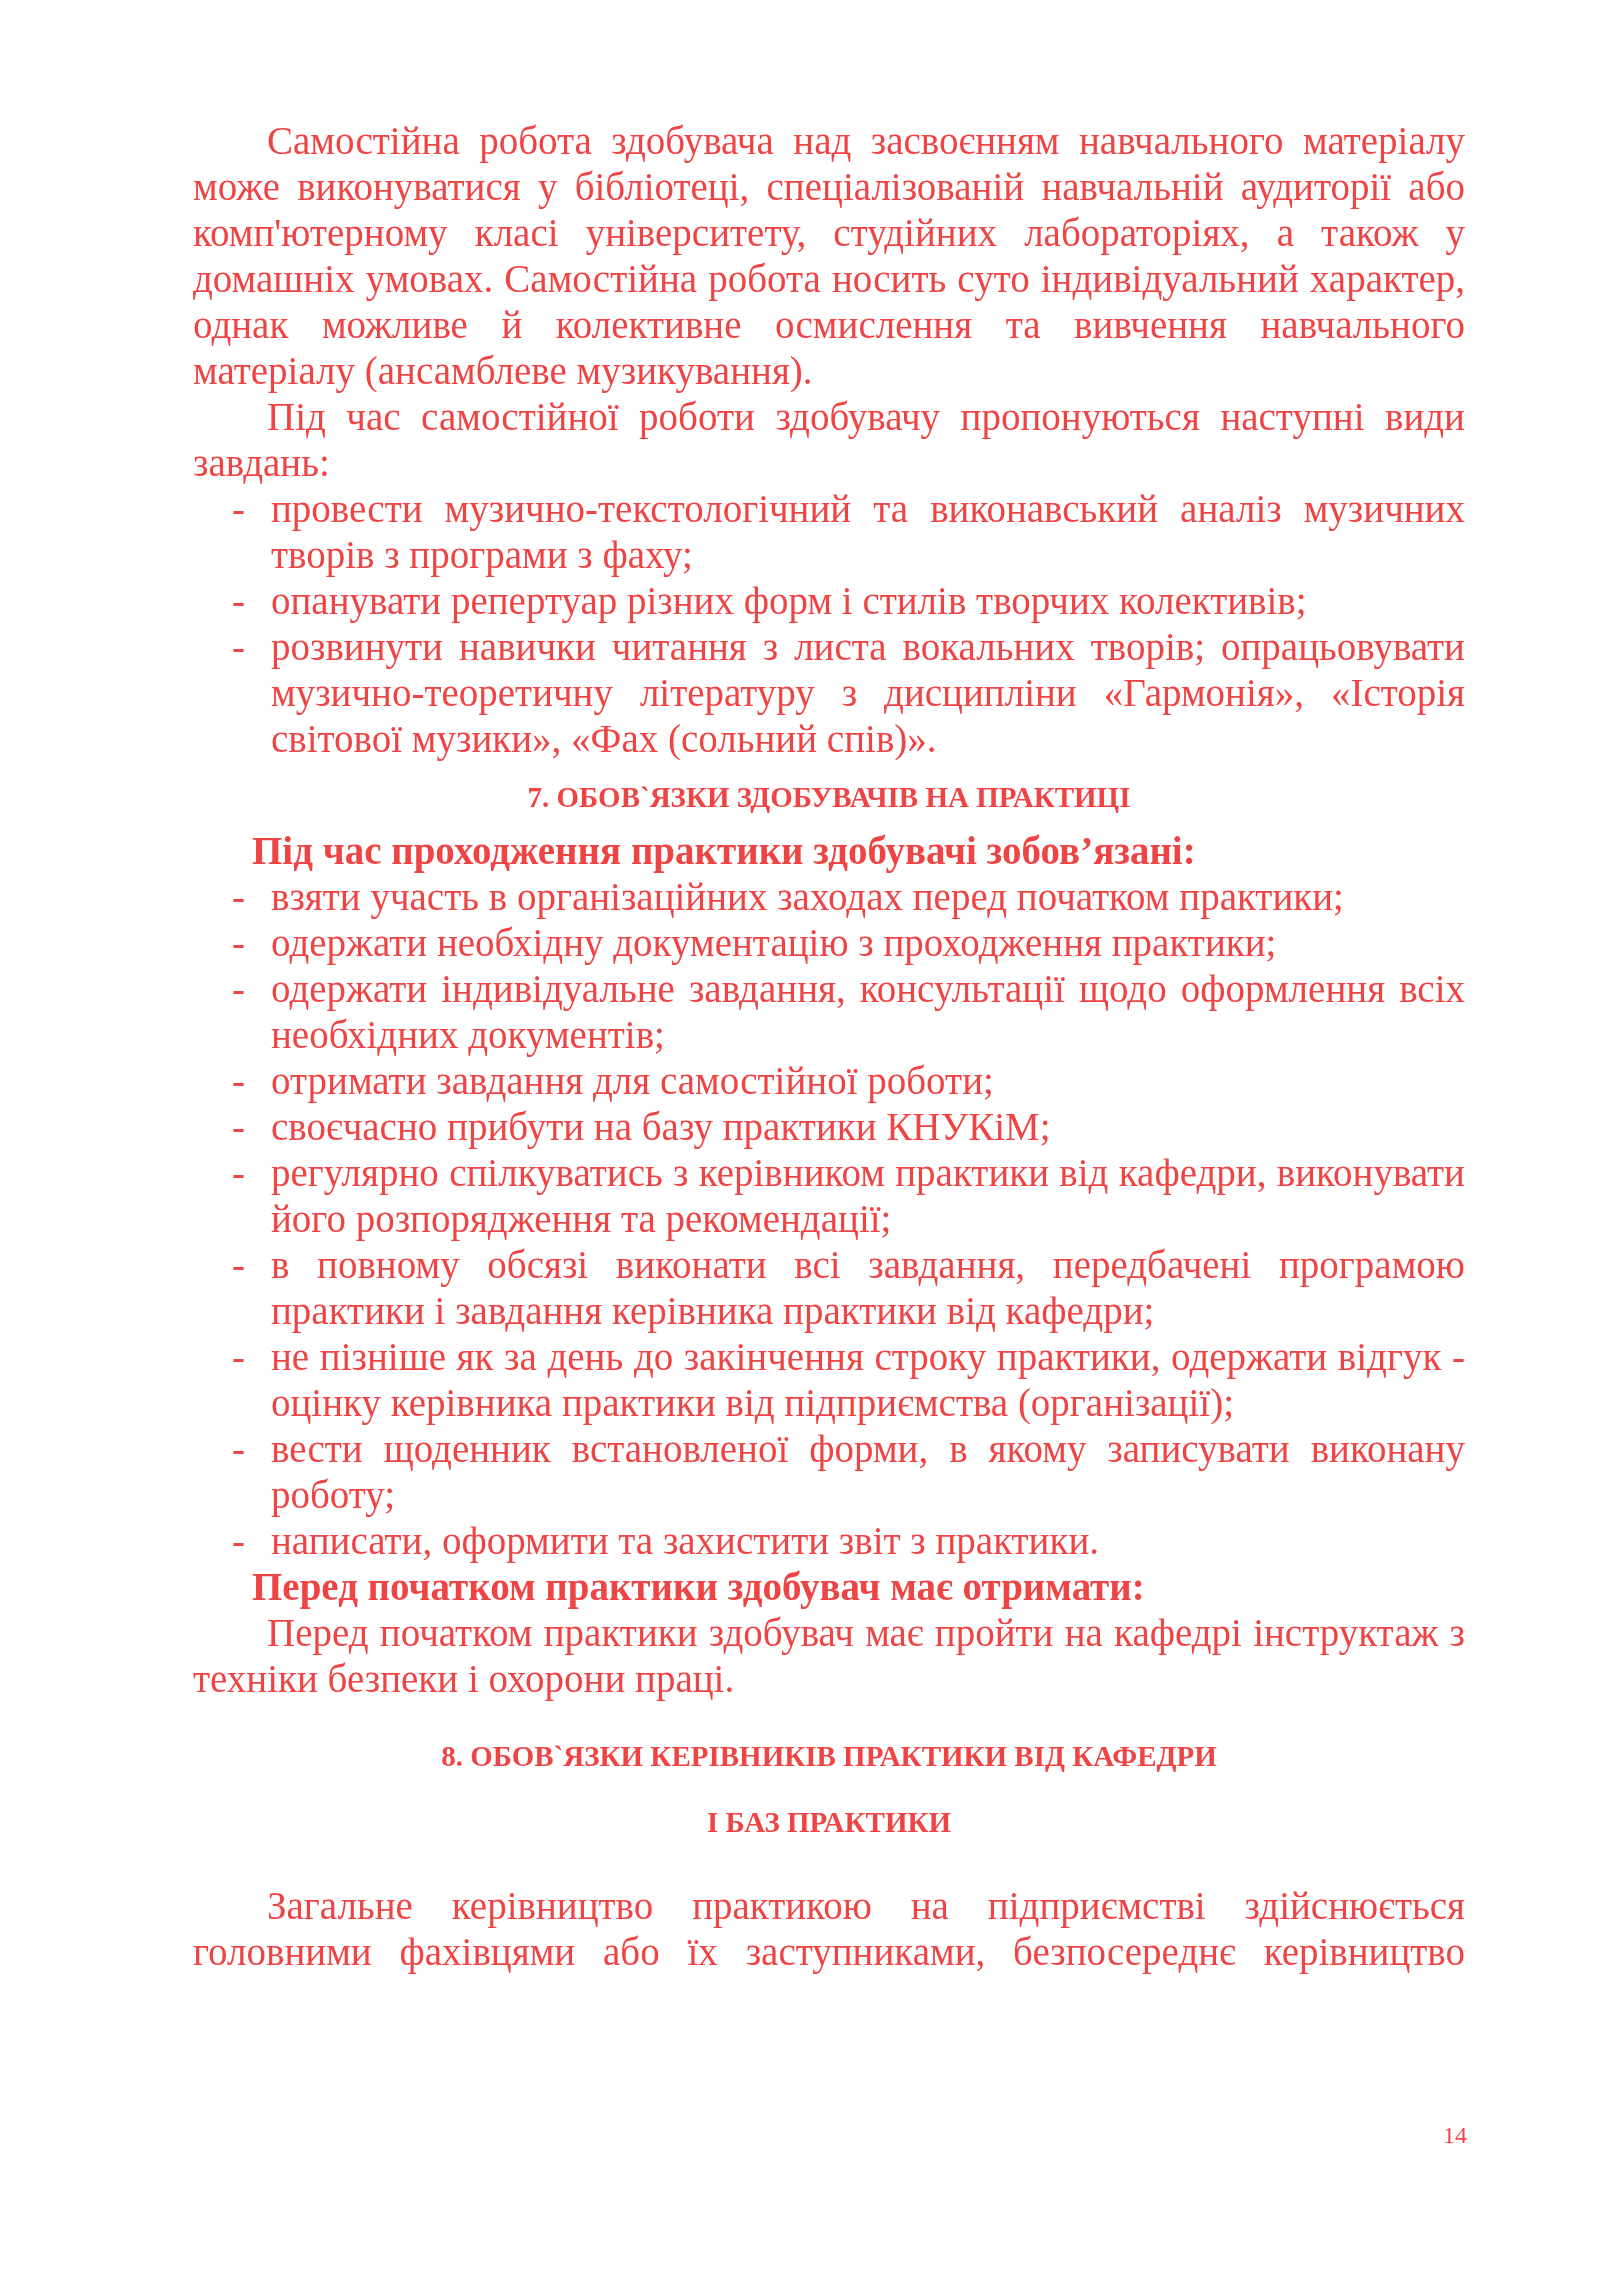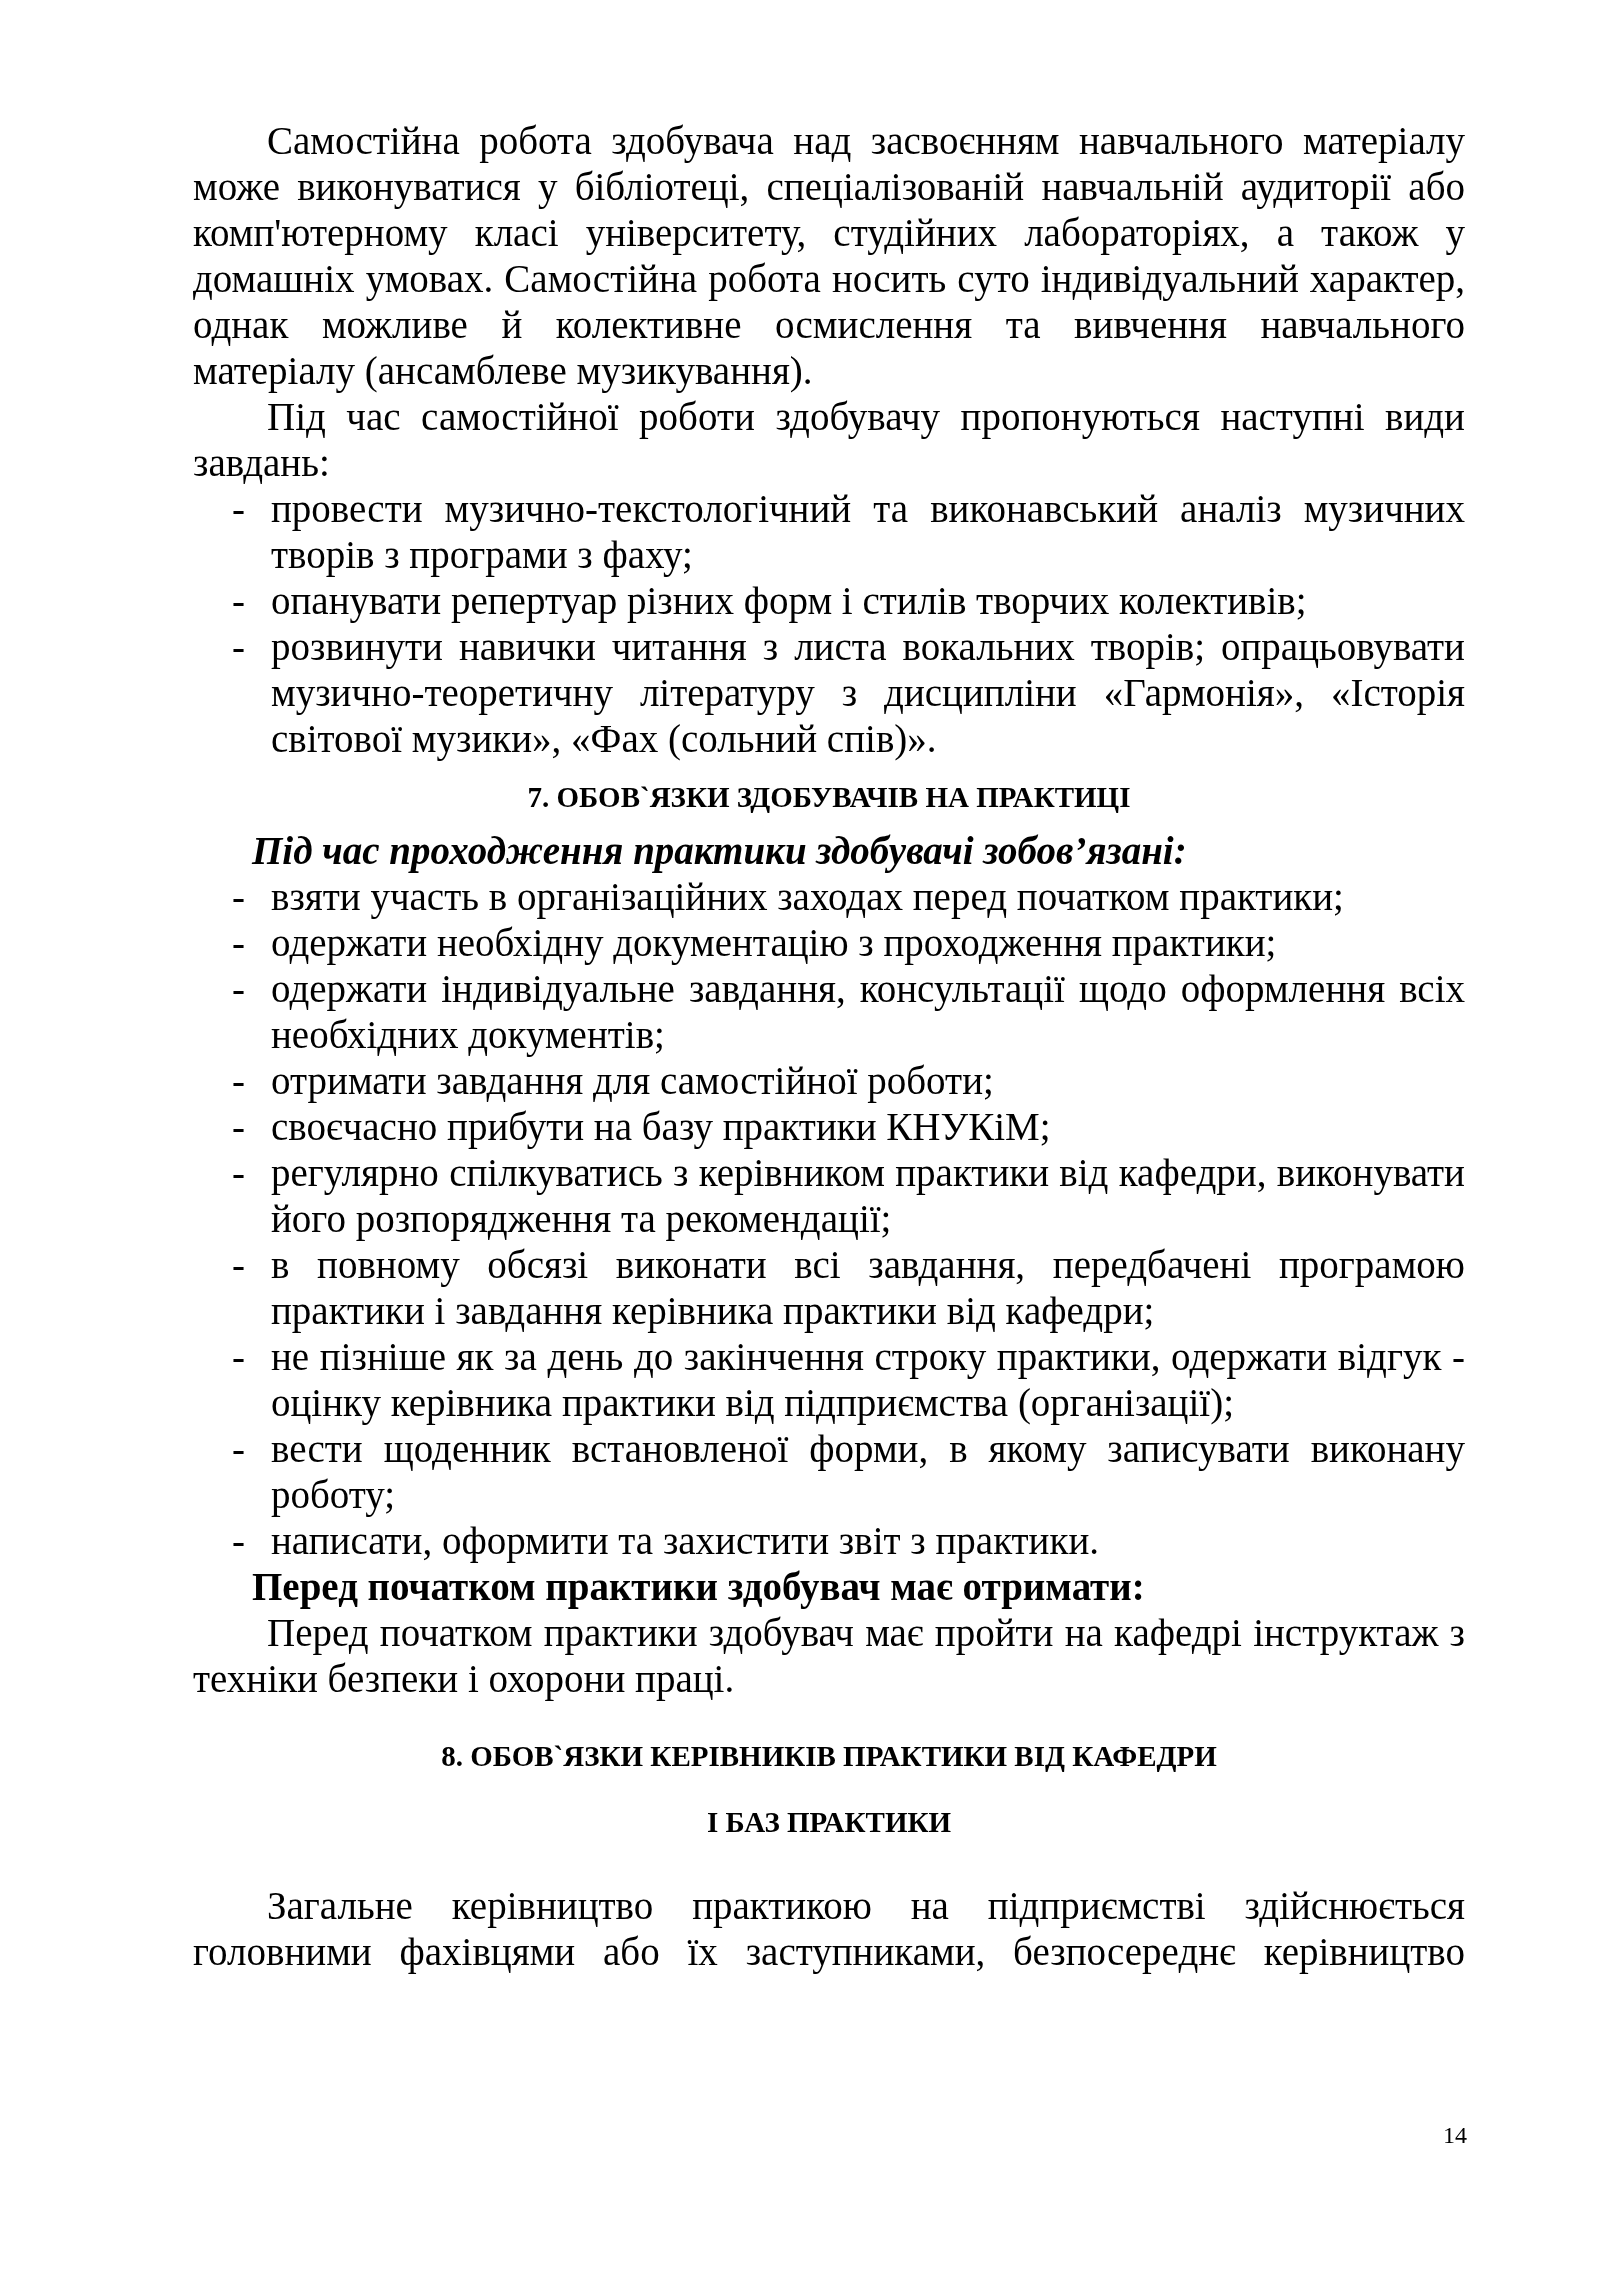--- a/index.html
+++ b/index.html
@@ -5,40 +5,40 @@
   html, body {
     margin: 0;
     padding: 0;
     background: #ffffff;
   }
   .page {
     position: relative;
     width: 1621px;
     height: 2293px;
     background: #ffffff;
-    color: #000000;
+    color: #ef4444;
     font-family: "Liberation Serif", "DejaVu Serif", serif;
     font-size: 39px;
     line-height: 46px;
     box-sizing: border-box;
     padding: 118px 156px 0 193px;
     overflow: hidden;
   }
   .para {
     margin: 0;
     text-align: justify;
   }
   .indent { text-indent: 74px; }
   .subhead {
     margin: 0;
     text-align: justify;
     text-indent: 59px;
     font-weight: bold;
   }
-  .subhead.tight { margin-top: 7.8px; font-style: italic; }
+  .subhead.tight { margin-top: 7.8px; }
   .dash-list {
     list-style: none;
     margin: 0;
     padding: 0;
   }
   .dash-list li {
     text-align: justify;
     padding-left: 78px;
     text-indent: -39px;
   }

